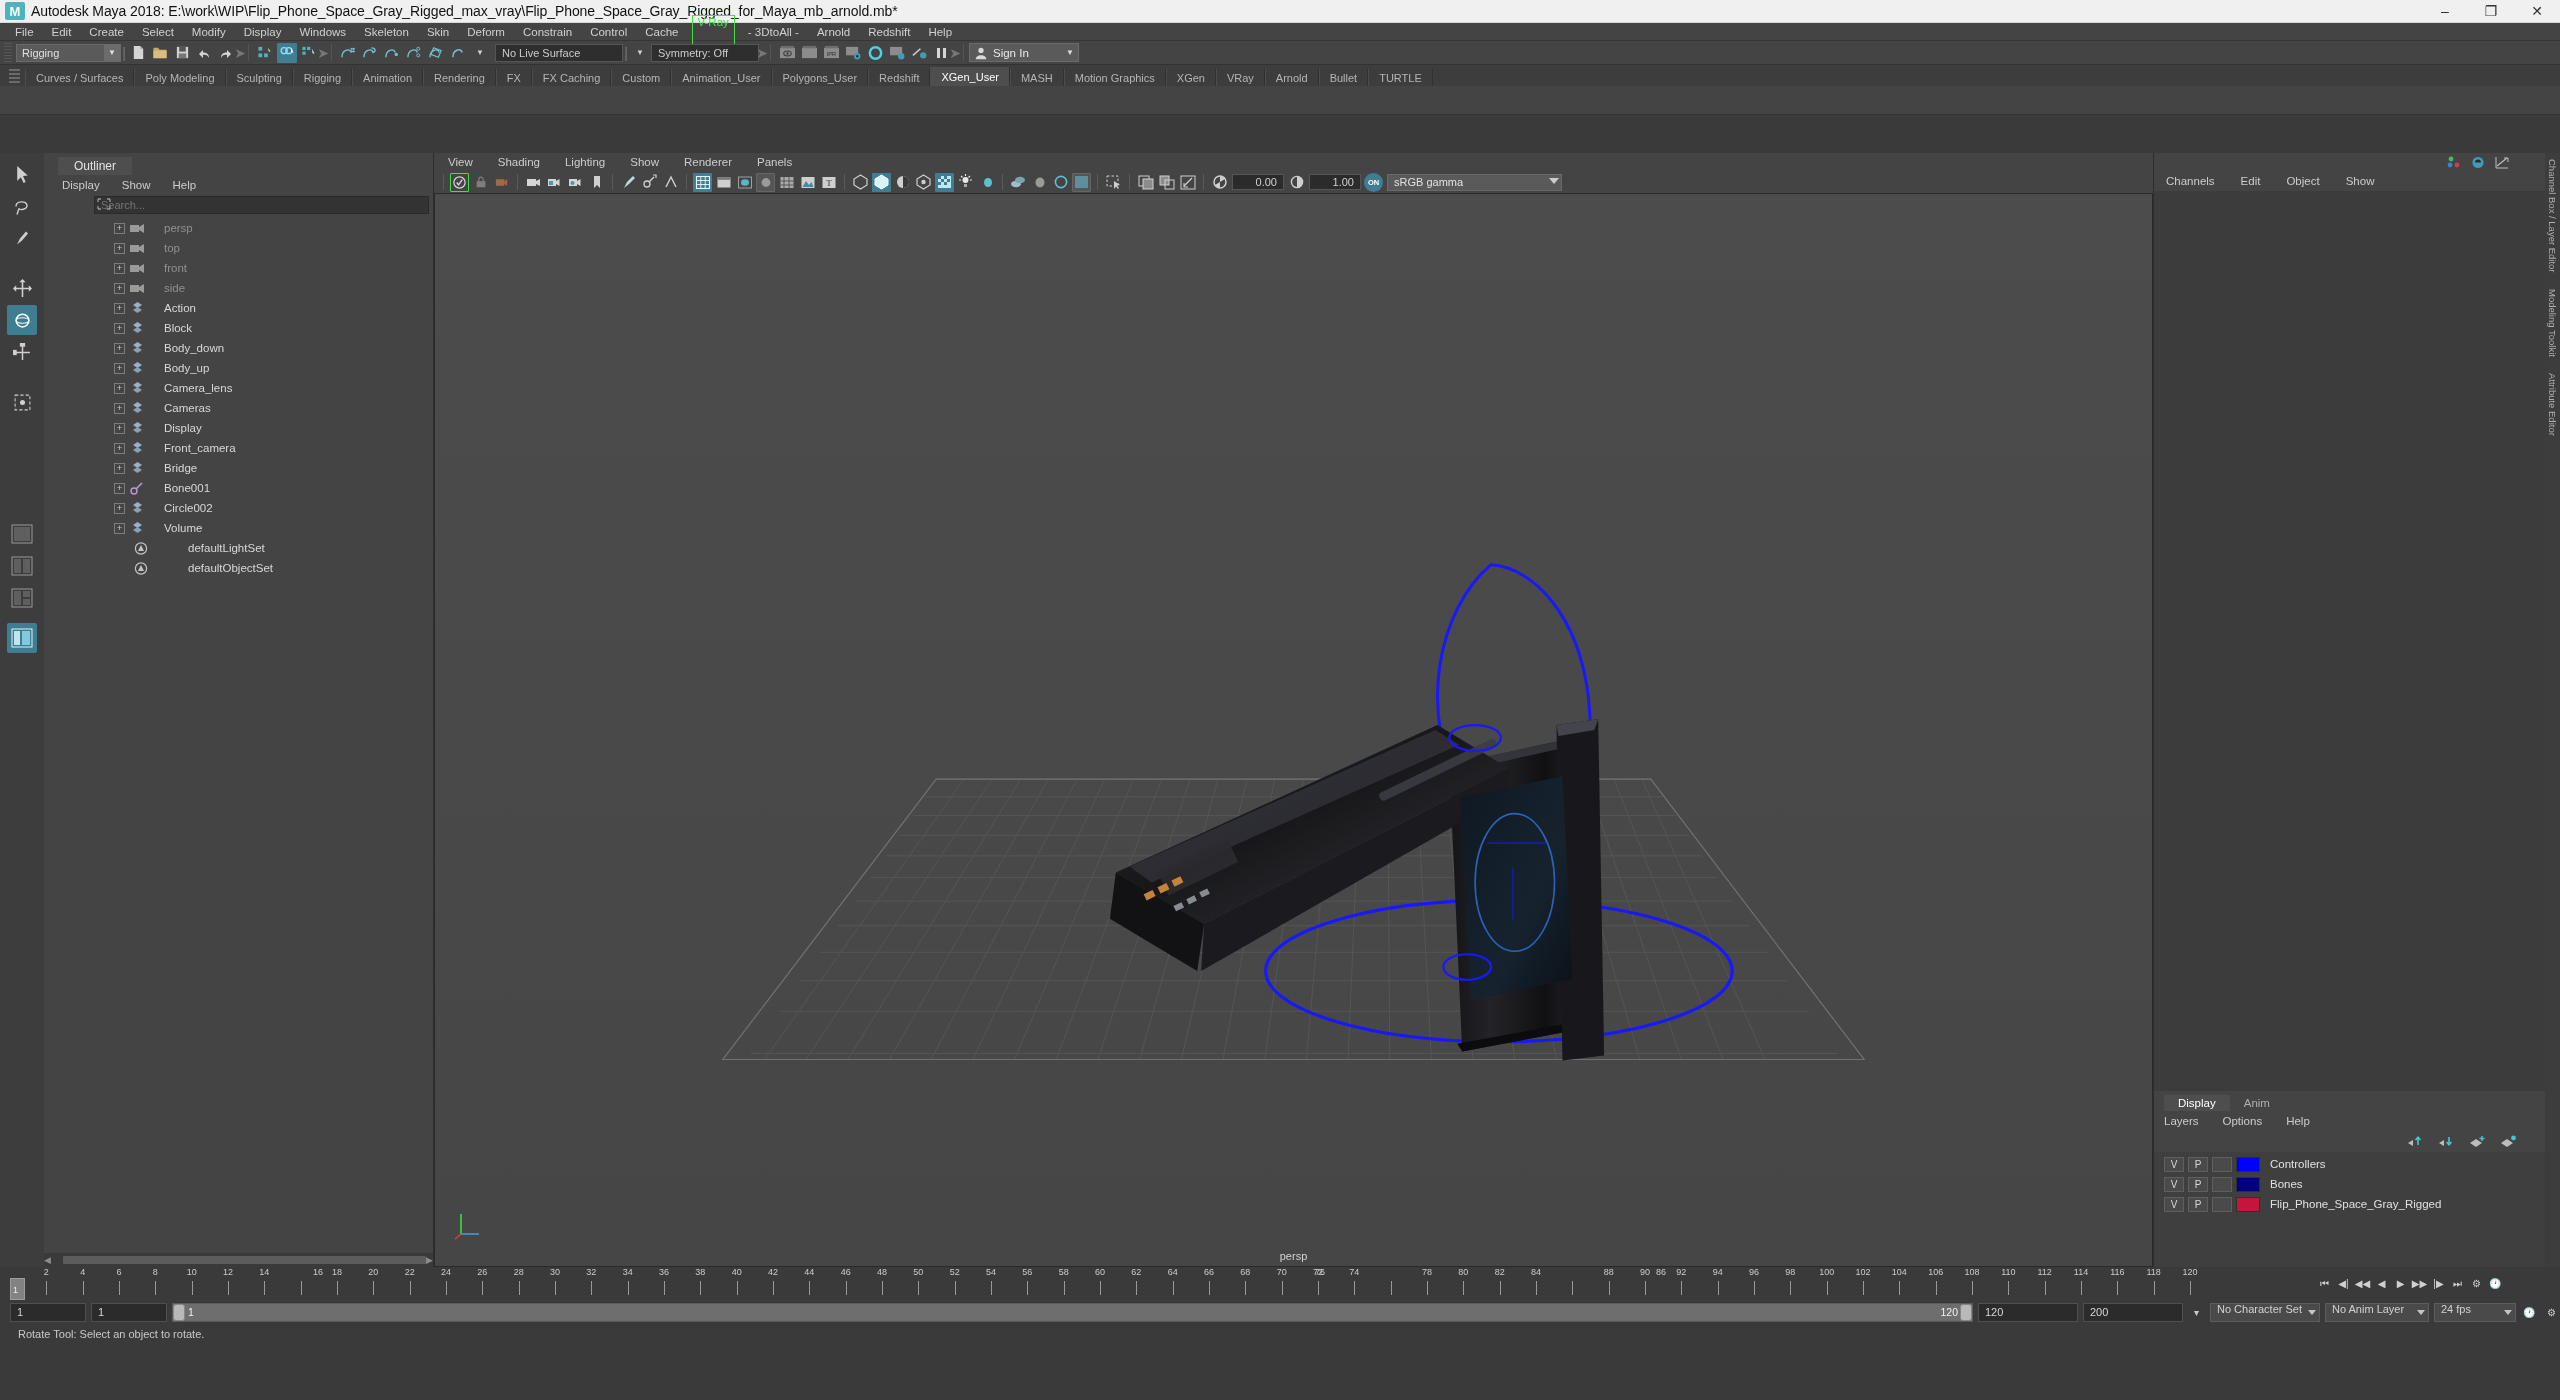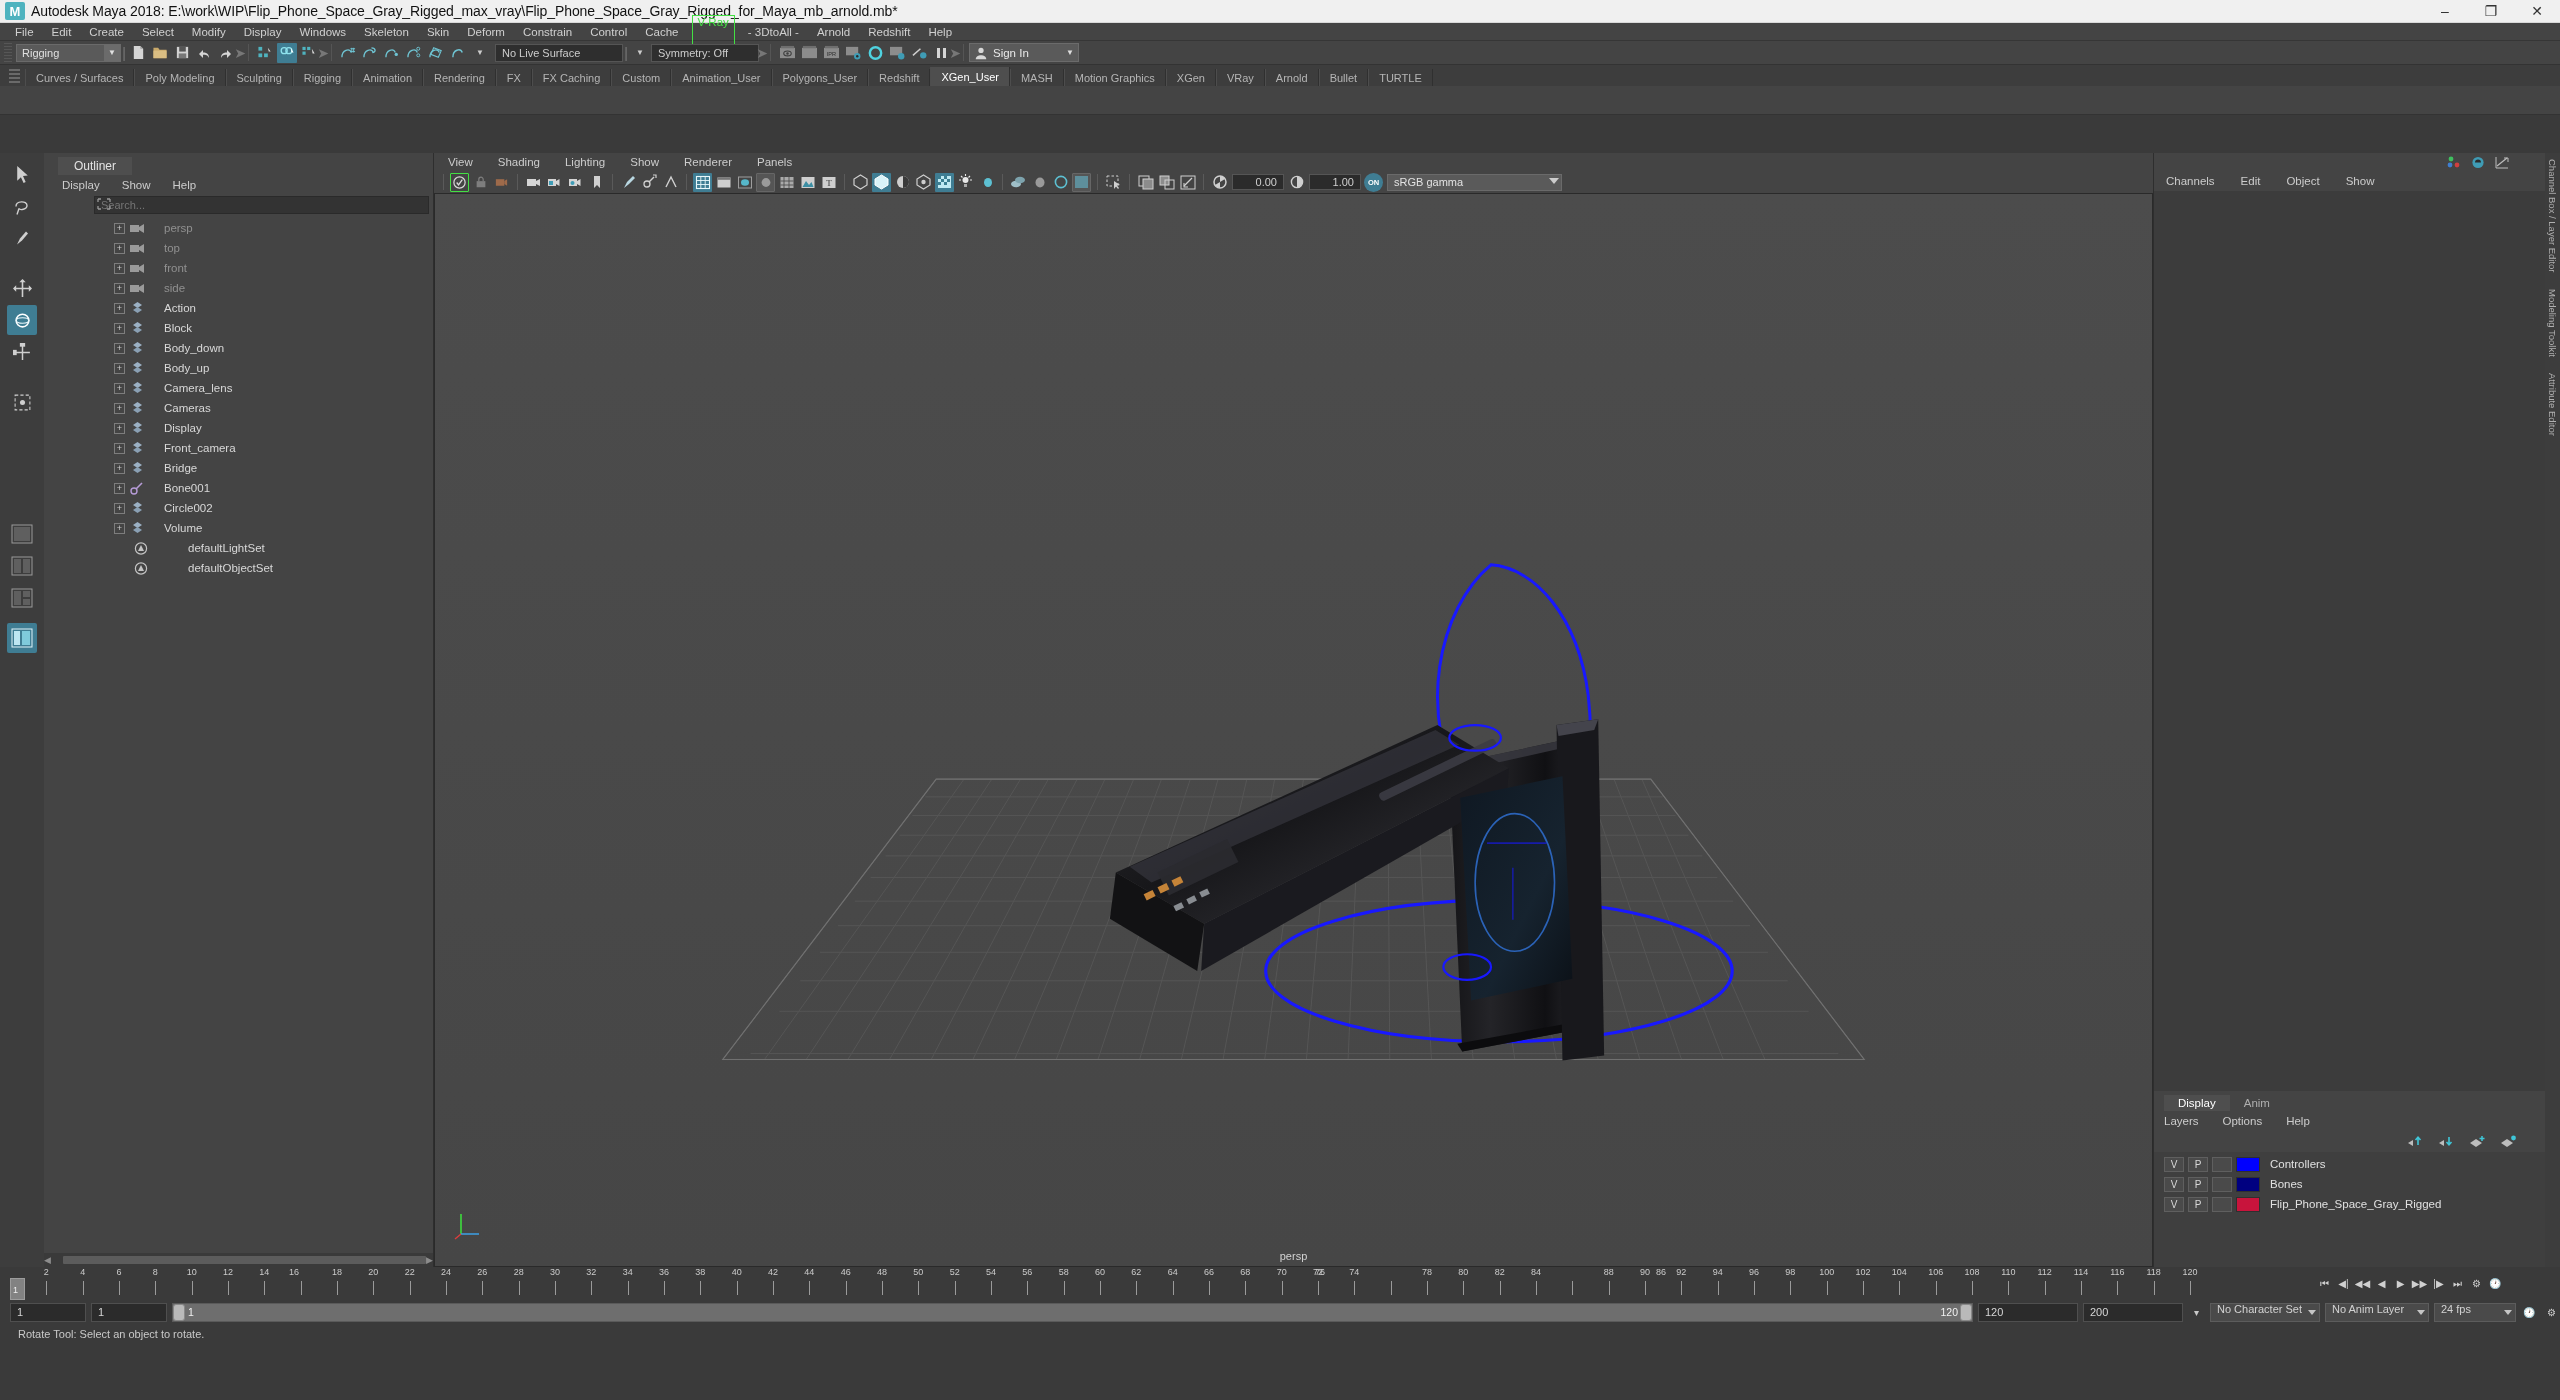--- a/index.html
+++ b/index.html
@@ -1189,21 +1189,21 @@
         <div class="ts-num" style="left: 109px;">6</div>
         <div class="ts-tick" style="left: 145.333px;"></div>
         <div class="ts-num" style="left: 145.333px;">8</div>
         <div class="ts-tick" style="left: 181.667px;"></div>
         <div class="ts-num" style="left: 181.667px;">10</div>
         <div class="ts-tick" style="left: 218px;"></div>
         <div class="ts-num" style="left: 218px;">12</div>
         <div class="ts-tick" style="left: 254.333px;"></div>
         <div class="ts-num" style="left: 254.333px;">14</div>
         <div class="ts-tick" style="left: 290.667px;"></div>
-        <div class="ts-num" style="left: 284px;">16</div>
+        <div class="ts-num" style="left: 308px;">16</div>
         <div class="ts-tick" style="left: 327px;"></div>
         <div class="ts-num" style="left: 327px;">18</div>
         <div class="ts-tick" style="left: 363.333px;"></div>
         <div class="ts-num" style="left: 363.333px;">20</div>
         <div class="ts-tick" style="left: 399.667px;"></div>
         <div class="ts-num" style="left: 399.667px;">22</div>
         <div class="ts-tick" style="left: 436px;"></div>
         <div class="ts-num" style="left: 436px;">24</div>
         <div class="ts-tick" style="left: 472.333px;"></div>
         <div class="ts-num" style="left: 472.333px;">26</div>

